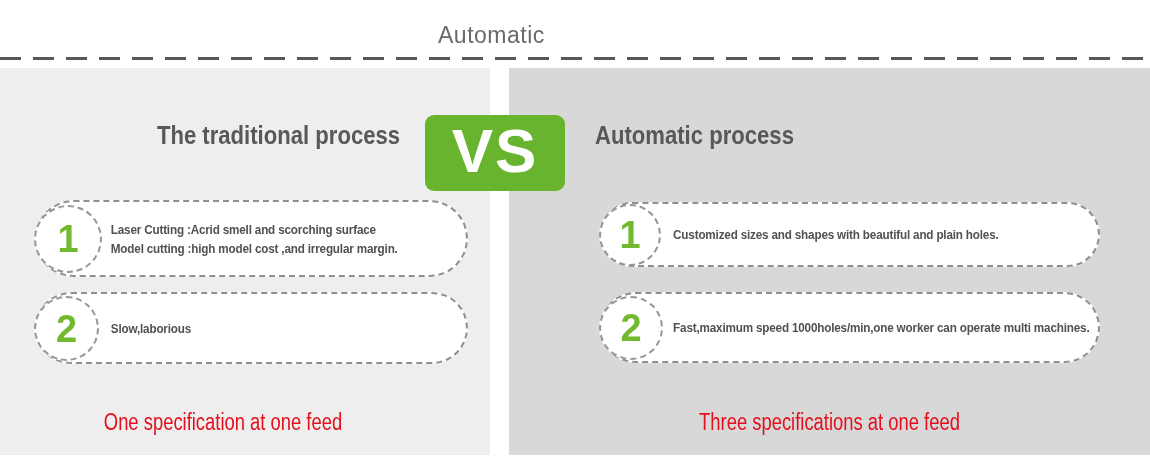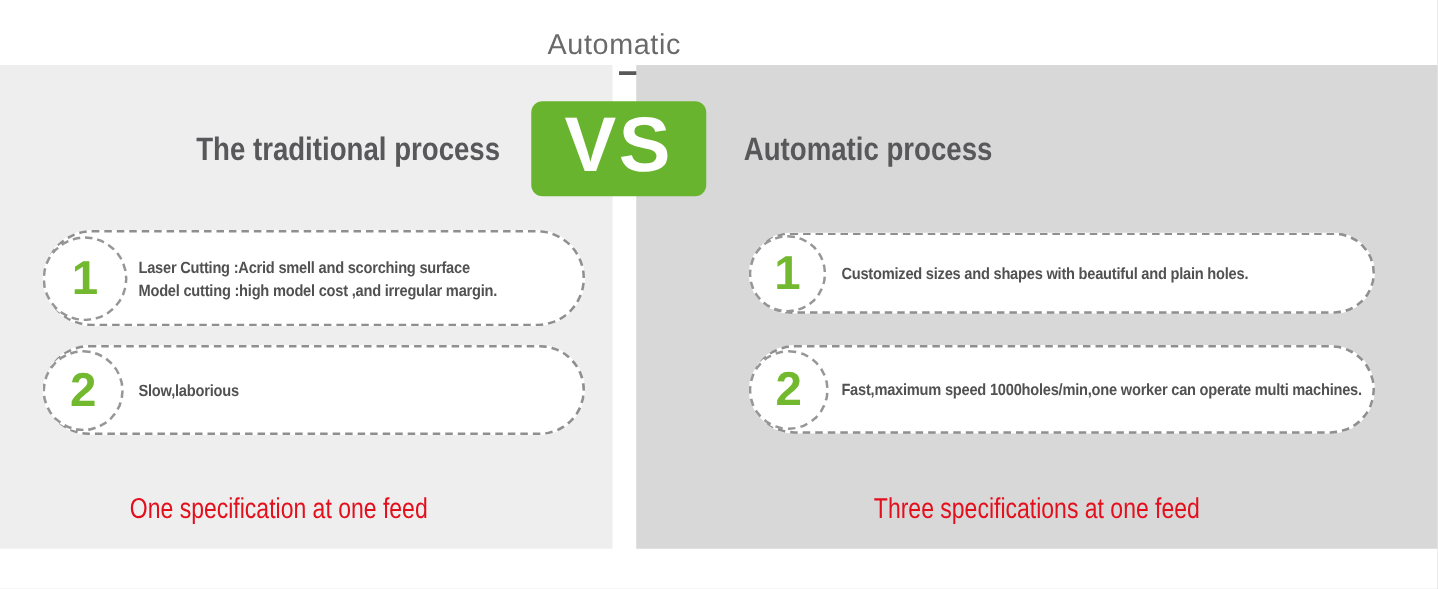--- a/index.html
+++ b/index.html
@@ -26,40 +26,40 @@
     top: 57px;
     left: 0;
     width: 1150px;
     height: 3px;
     background: repeating-linear-gradient(90deg,
       #58585a 0px, #58585a 21px,
       transparent 21px, transparent 33px);
   }
 
   
-  .panel { position: absolute; top: 52px; height: 387px; padding-left: 28px; }
+  .panel { position: absolute; top: 68px; height: 387px; padding-left: 28px; }
   .panel-left  { left: 0;     width: 490px; background: #efeeee; }
   .panel-right { left: 509px; width: 716px; background: #d9d8d8; }
 
   .panel-heading {
     position: absolute;
     top: 52px;
     font-size: 26px;
     font-weight: bold;
     color: #58585a;
     white-space: nowrap;
   }
   .heading-left  { right: 90px; transform: scaleX(0.85); transform-origin: right center; }
   .heading-right { left: 86px;  transform: scaleX(0.85); transform-origin: left center; }
 
   
   .vs-badge {
     position: absolute;
     left: 425px;
-    top: 81px;
+    top: 115px;
     width: 140px;
     height: 76px;
     background: #69b42e;
     border-radius: 9px;
     z-index: 5;
     display: flex;
     align-items: center;
     justify-content: center;
   }
   .vs-badge span {

